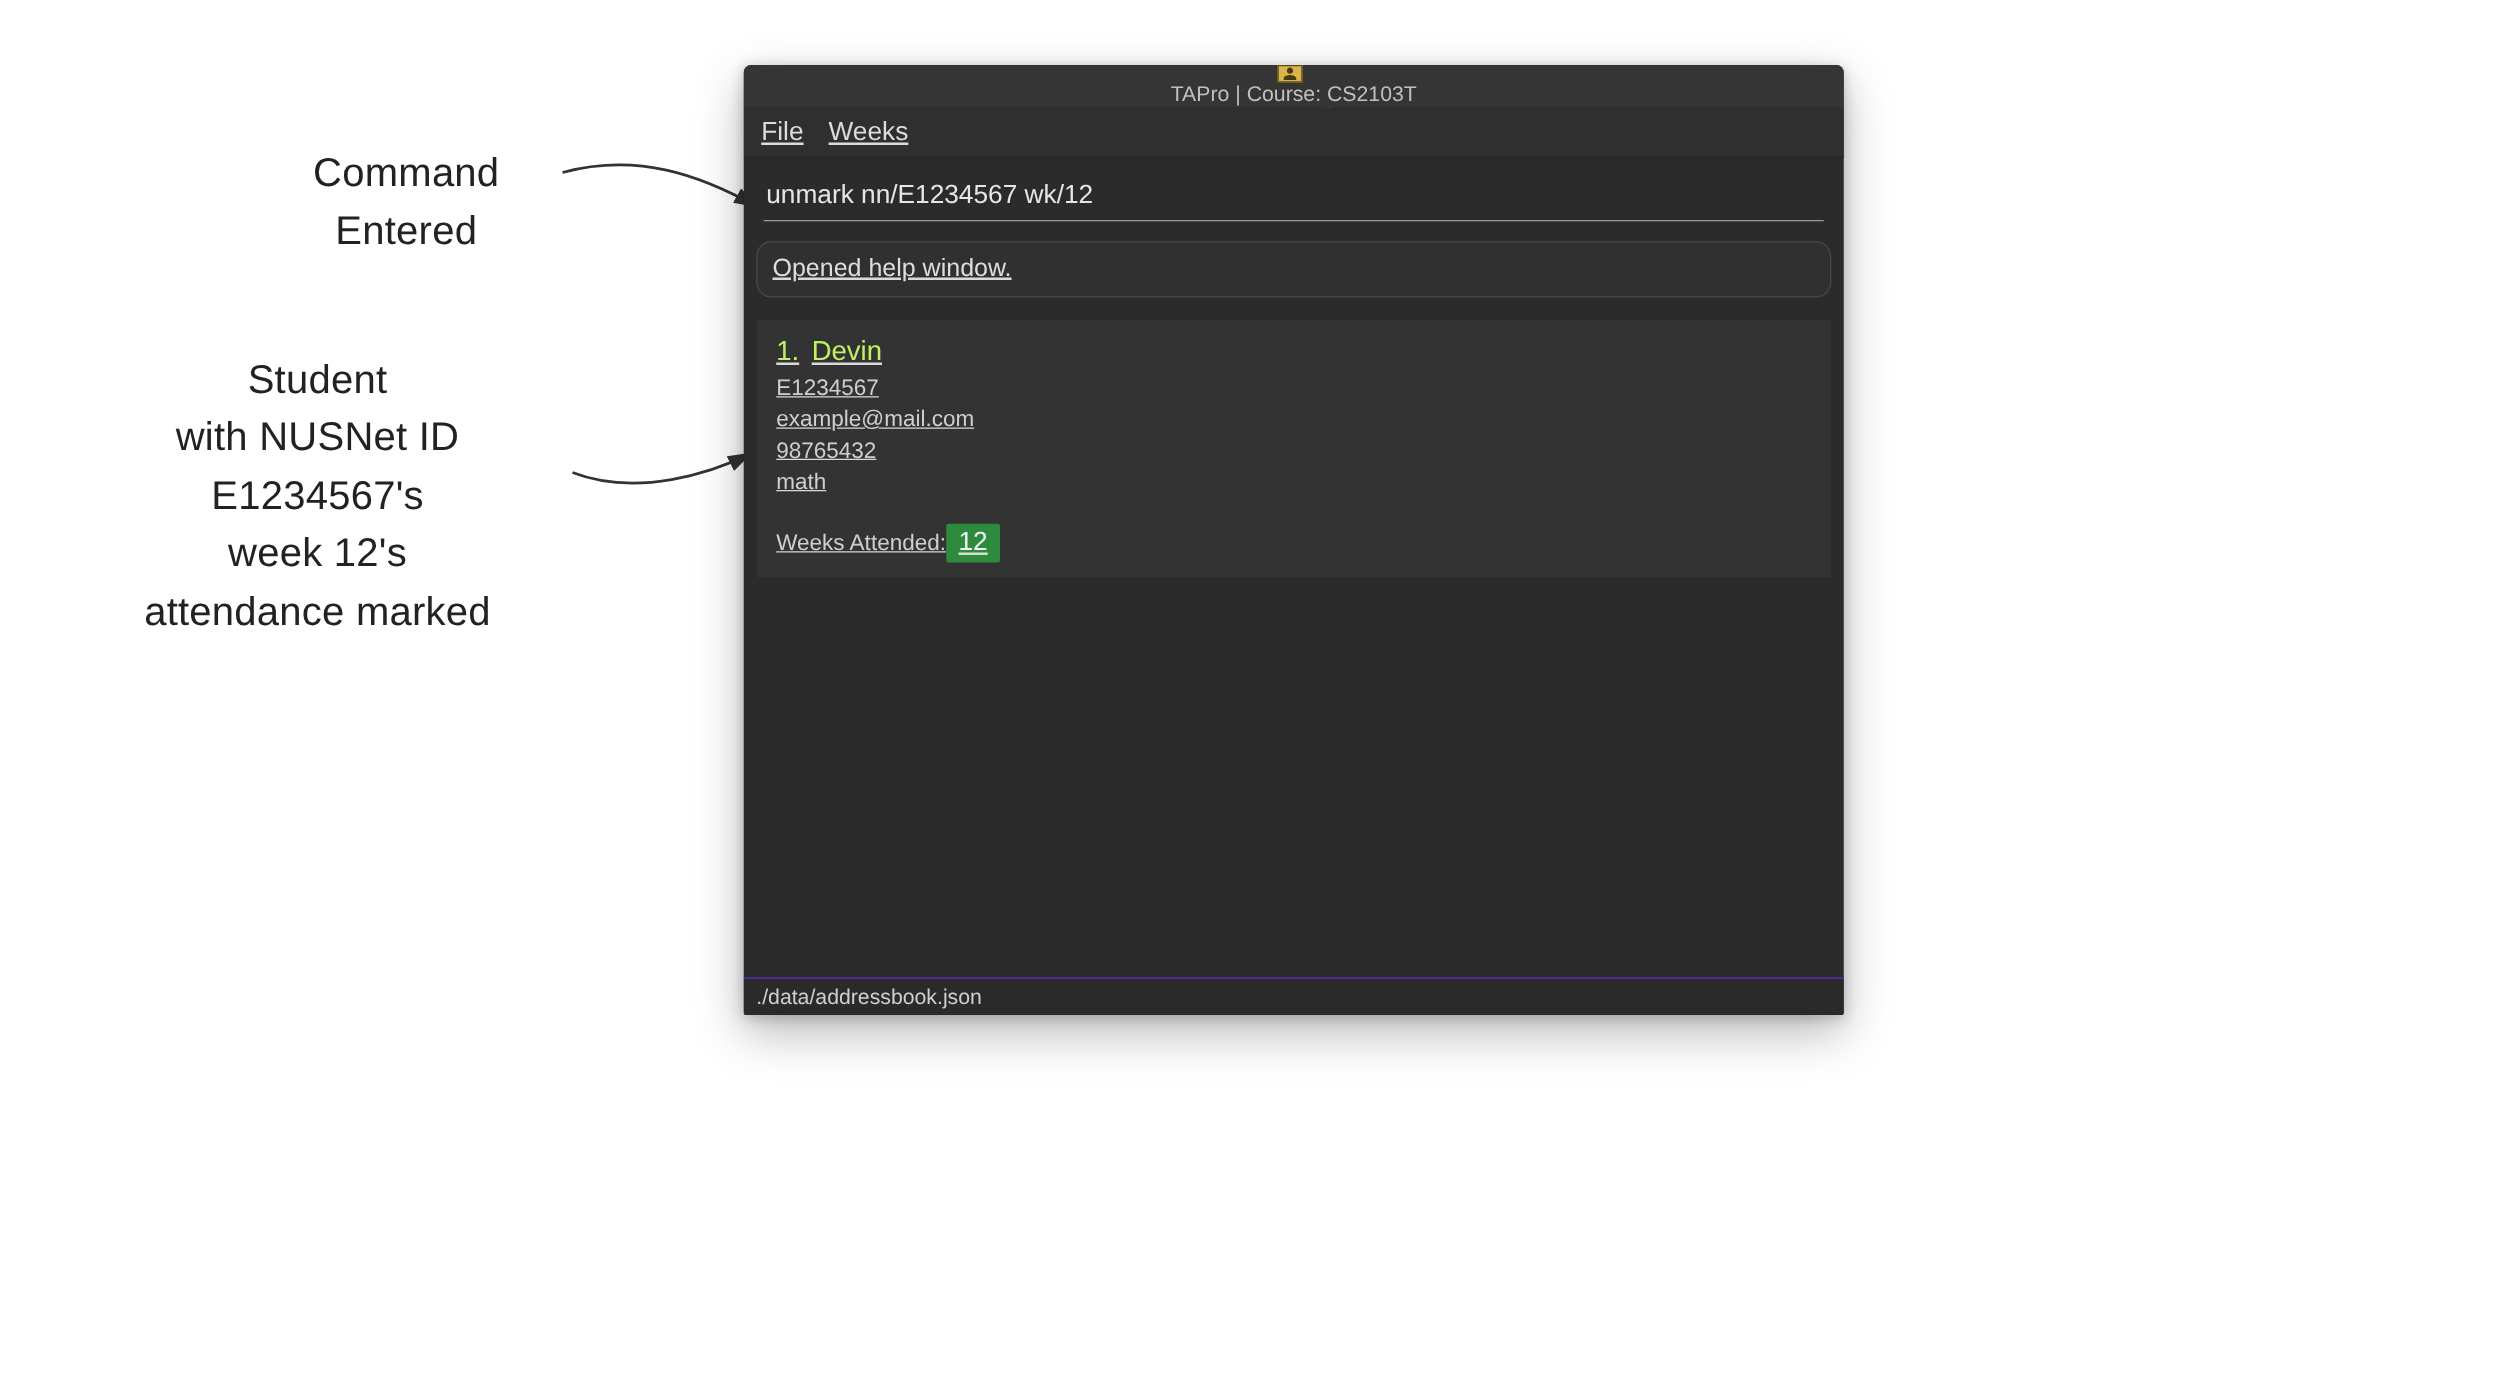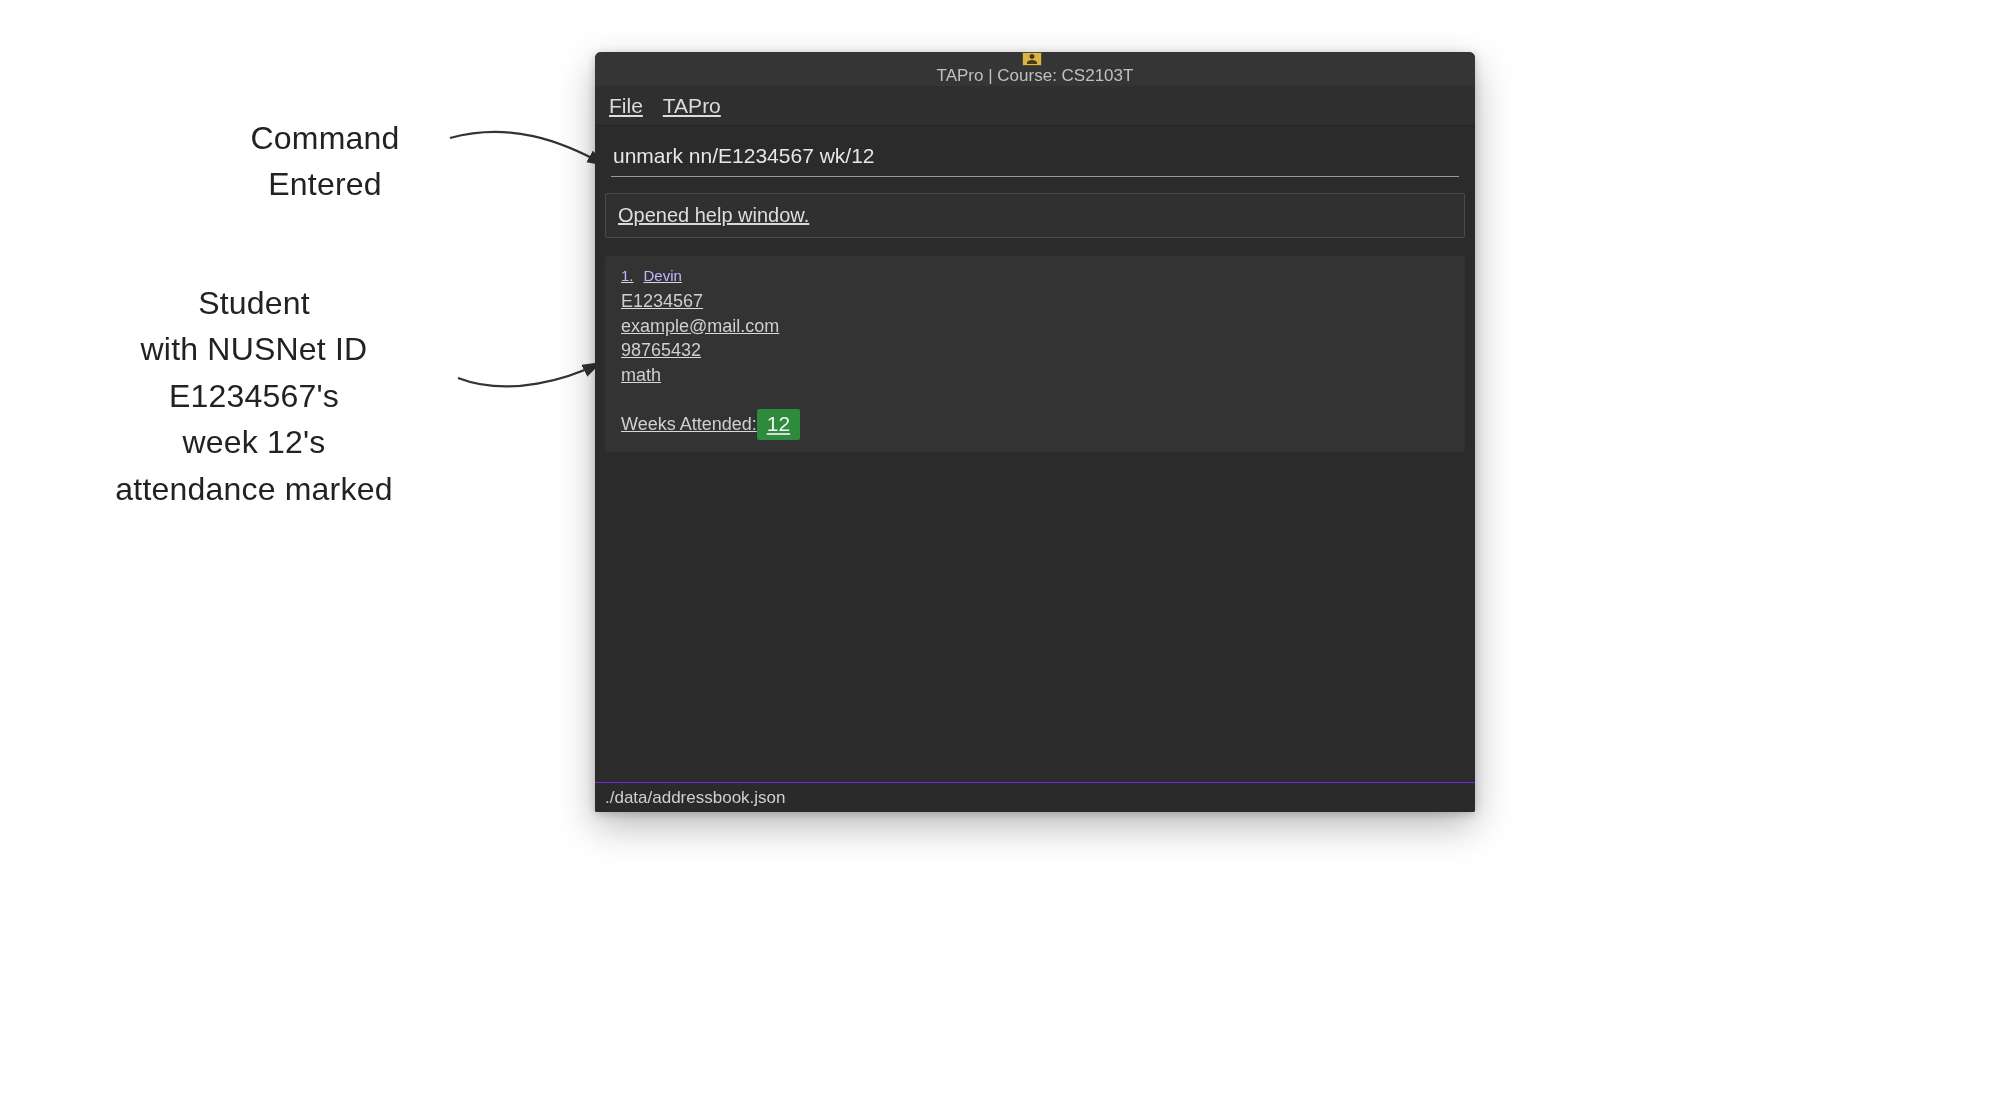--- a/index.html
+++ b/index.html
@@ -99,32 +99,32 @@
       outline: none;
       font-family: inherit;
     }
     .result-box {
       margin-top: 14px;
       border: 1px solid #4a4a4a;
       background: #303030;
       padding: 10px 12px;
       font-size: 20px;
       color: #dedede;
-      border-radius: 2px;
+      border-radius: 12px;
     }
     .list-area { margin-top: 18px; flex: 1; overflow: auto; }
     .card {
       background: #333333;
       border-radius: 2px;
       padding: 10px 16px 12px 16px;
       font-size: 18px;
       color: #cfcfcf;
       line-height: 1.38;
     }
-    .card-title { font-size: 15px; color: #c4b5fd; margin-bottom: 2px; }
+    .card-title { font-size: 22px; color: #bef264; margin-bottom: 2px; }
     .card-title .idx { margin-right: 10px; }
     .card-line { font-size: 18px; }
     .weeks-row { display: flex; align-items: center; margin-top: 21px; }
     .badge {
       background: #2e8b3d;
       color: #f0f7f0;
       padding: 1px 10px;
       font-size: 21px;
       border-radius: 2px;
       min-width: 30px;
@@ -199,21 +199,21 @@
         <span class="tb-close">
           <svg width="11" height="11" viewBox="0 0 24 24">
               <path d="M5 5l14 14M19 5L5 19" stroke="#3a0e0a" stroke-width="3" stroke-linecap="round"></path>
             </svg>
         </span>
       </span>
     </div>
 
     <div class="menubar">
       <span>File</span>
-      <span>TAPro</span>
+      <span>Weeks</span>
     </div>
 
     <div class="content">
 
       <div class="cmd-row">
         <input class="cmd-input" type="text" value="unmark nn/E1234567 wk/12" style="">
       </div>
 
       <div class="result-box">
         <span>Opened help window.</span>

